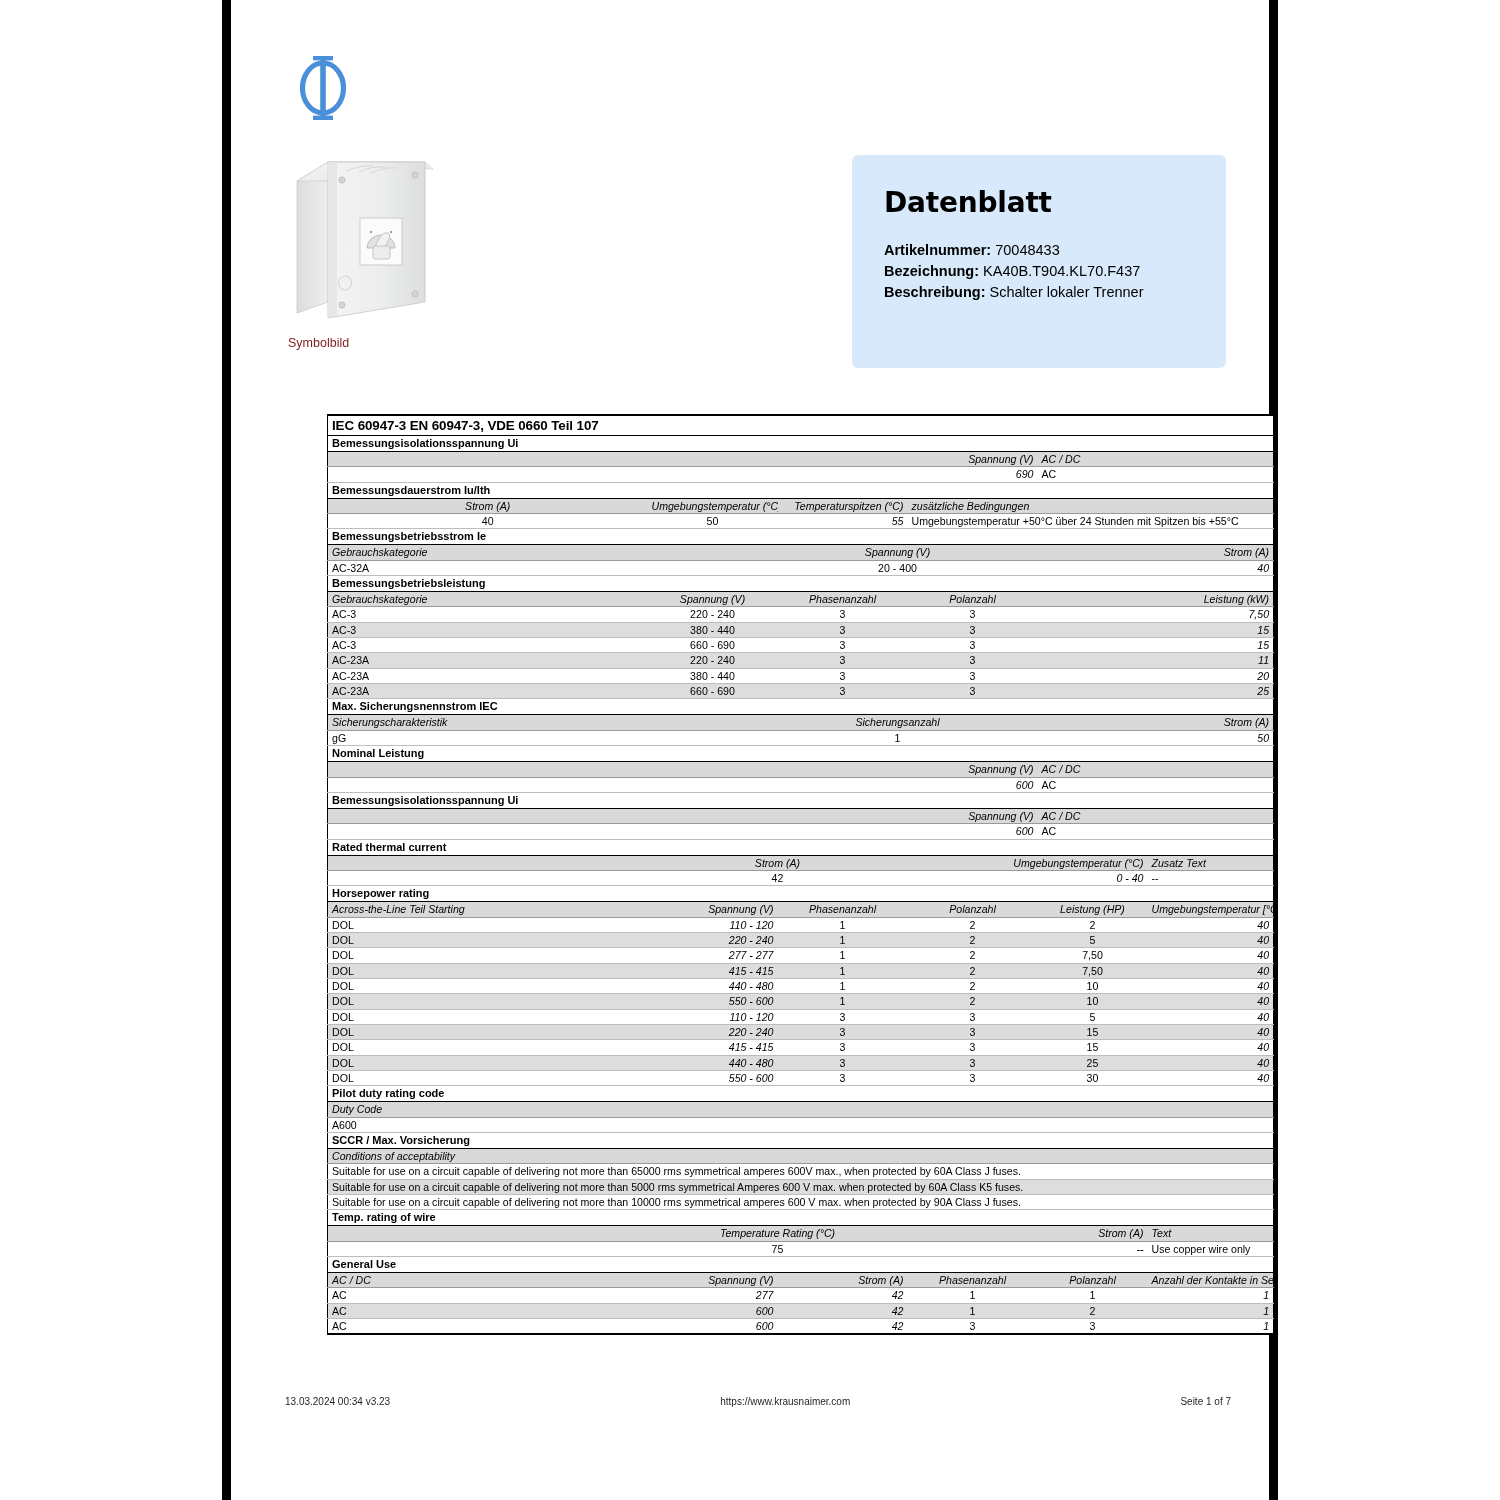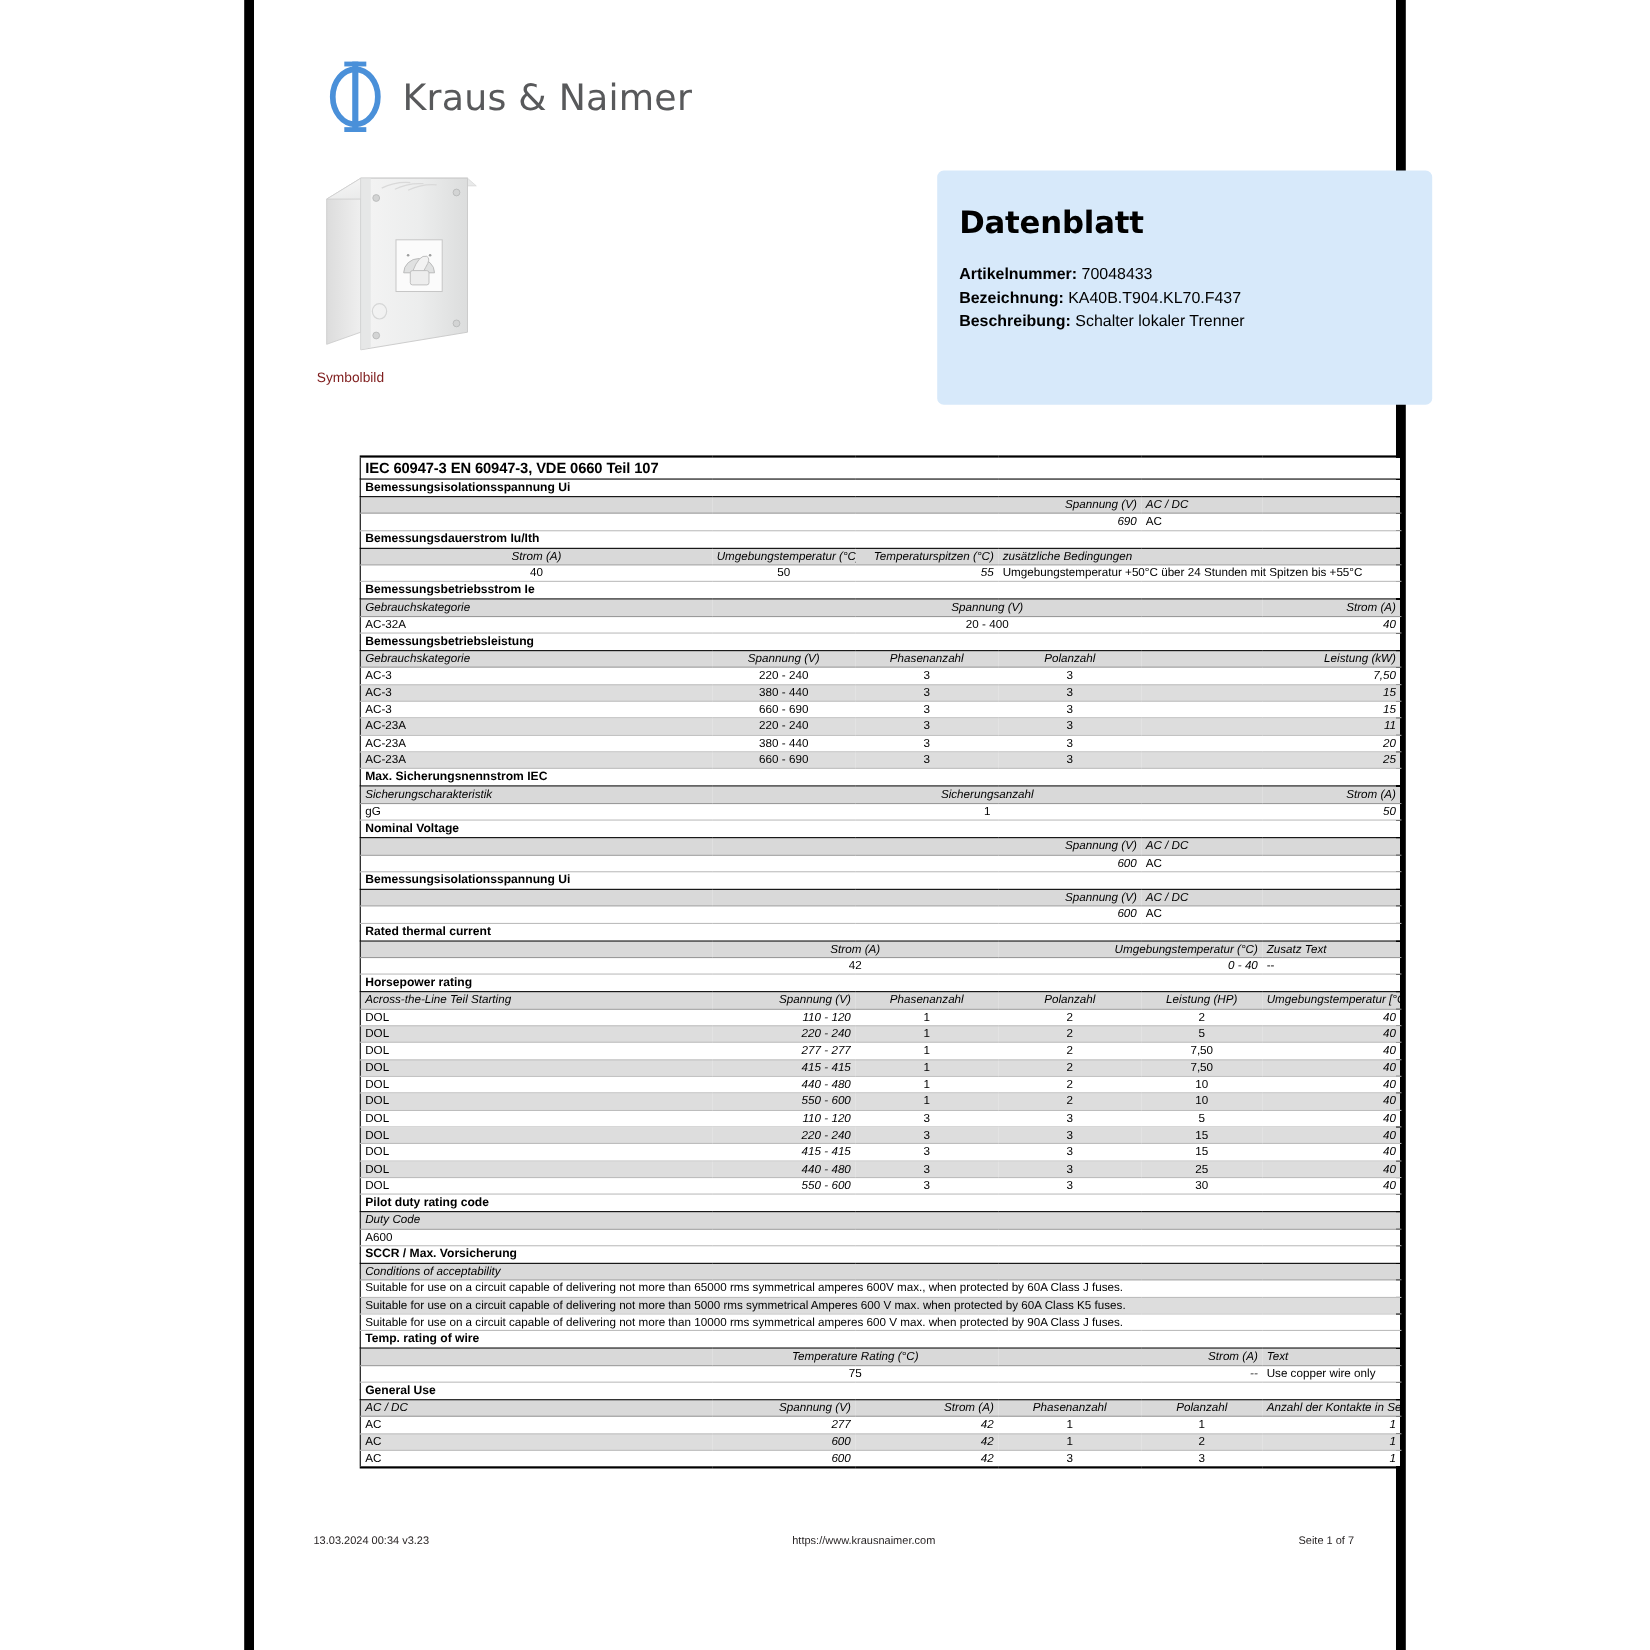--- a/index.html
+++ b/index.html
@@ -67,26 +67,26 @@
     margin-top: 8px;
     font-size: 12.5px;
     color: #7f1d1d;
     padding-left: 3px;
   }
 
   .infobox {
     position: absolute;
     left: 621px;
     top: 155px;
-    width: 450px;
+    width: 374px;
     height: 213px;
     background: #d7e9fa;
     border-radius: 6px;
     box-sizing: border-box;
-    padding: 31px 0 0 20px;
+    padding: 31px 0 0 32px;
   }
   .infobox-title {
     font-size: 28px;
     font-weight: bold;
     color: #000;
     margin-bottom: 21px;
     letter-spacing: -0.2px;
     font-family: "DejaVu Sans", sans-serif;
   }
   .infobox-row {
@@ -180,21 +180,20 @@
   <div class="page-frame"></div>
   <div class="page">
 
     <div class="brand">
       <svg class="brand-logo" viewBox="0 0 58 66">
         <ellipse cx="29" cy="33" rx="20.5" ry="25" fill="none" stroke="#4a90d9" stroke-width="5.2"></ellipse>
         <rect x="26.2" y="1" width="5.6" height="64" fill="#4a90d9"></rect>
         <rect x="19" y="1" width="20" height="4.4" fill="#4a90d9"></rect>
         <rect x="19" y="60.6" width="20" height="4.4" fill="#4a90d9"></rect>
       </svg>
-      <div class="brand-name">Kraus &amp; Naimer</div>
     </div>
 
     <div class="product-figure">
       <svg class="product-img" width="190" height="178" viewBox="0 0 190 178">
         <defs>
           <linearGradient id="gFront" x1="0" y1="0" x2="1" y2="0">
             <stop offset="0" stop-color="#f4f4f4"></stop>
             <stop offset="0.55" stop-color="#eceded"></stop>
             <stop offset="1" stop-color="#dcdddd"></stop>
           </linearGradient>
@@ -373,21 +372,21 @@
             <td colspan="1" class="l">Sicherungscharakteristik</td>
             <td colspan="4" class="c">Sicherungsanzahl</td>
             <td colspan="1" class="r">Strom (A)</td>
           </tr>
           <tr class="d">
             <td colspan="1" class="l">gG</td>
             <td colspan="4" class="c">1</td>
             <td colspan="1" class="r">50</td>
           </tr>
           <tr class="grp">
-            <td colspan="6" class="l">Nominal Voltage</td>
+            <td colspan="6" class="l">Nominal Leistung</td>
           </tr>
           <tr class="hdr">
             <td colspan="1" class="l"></td>
             <td colspan="3" class="r">Spannung (V)</td>
             <td colspan="1" class="l">AC / DC</td>
             <td colspan="1" class="l"></td>
           </tr>
           <tr class="d">
             <td colspan="1" class="l"></td>
             <td colspan="3" class="r">600</td>

